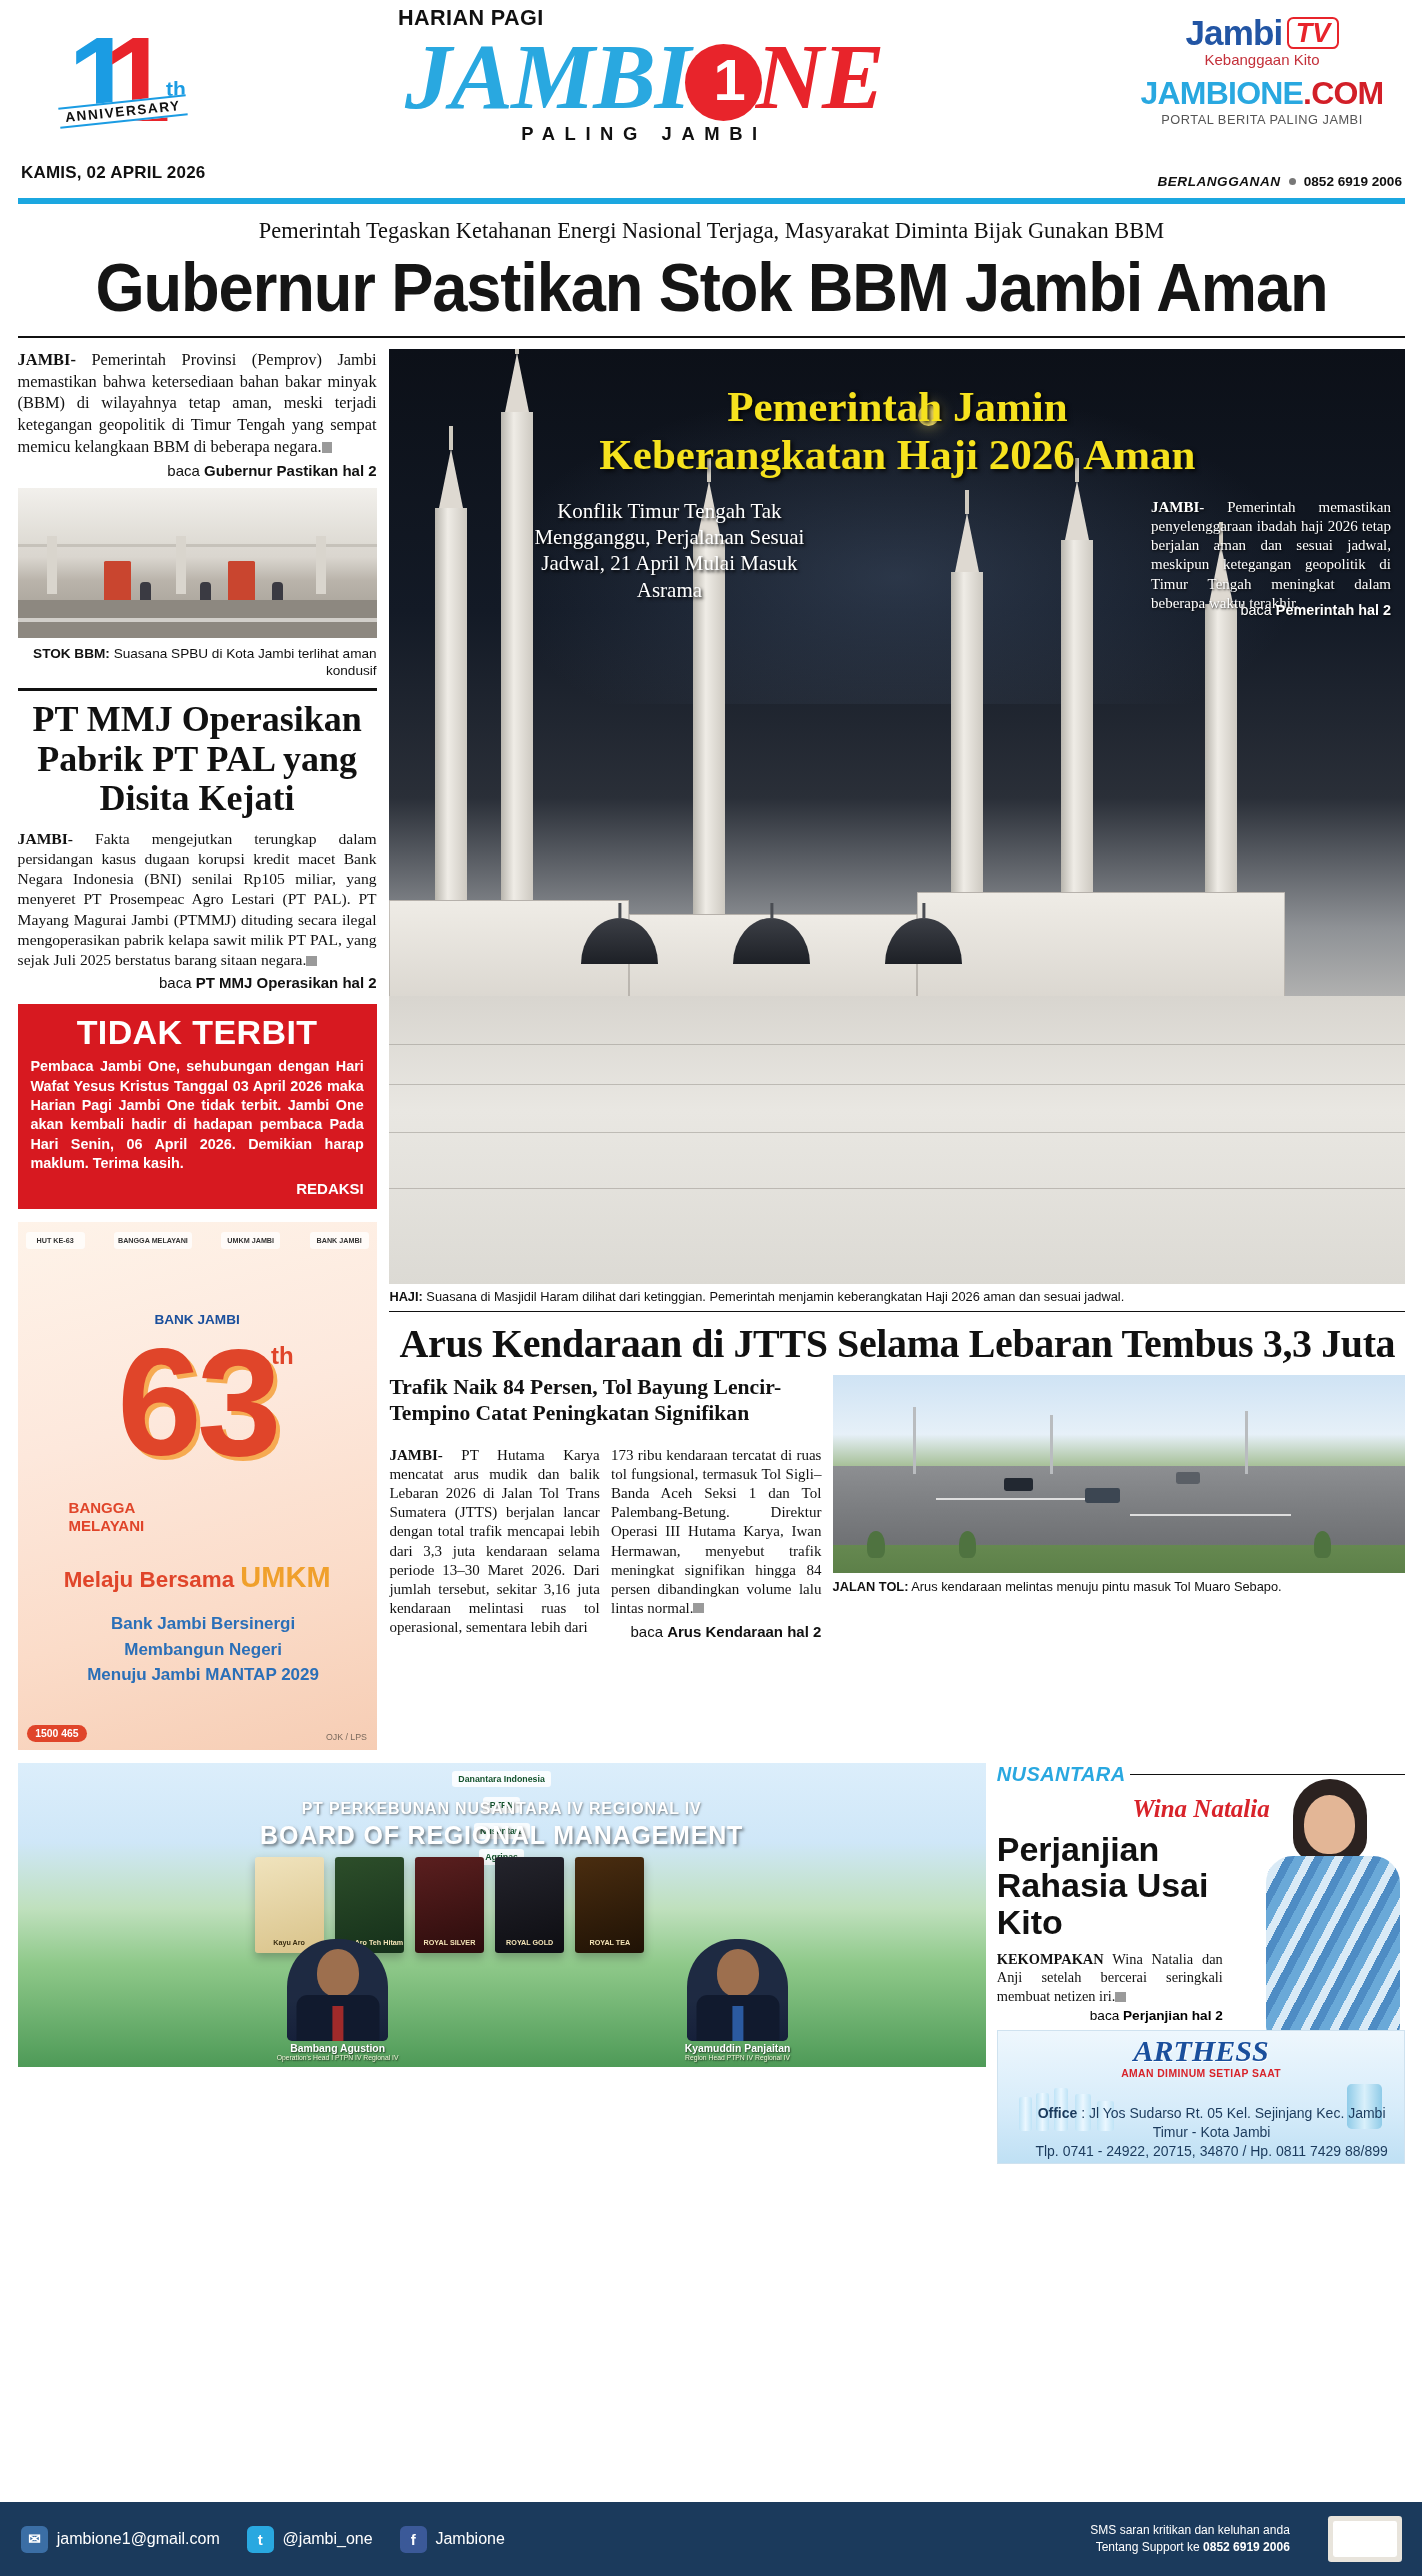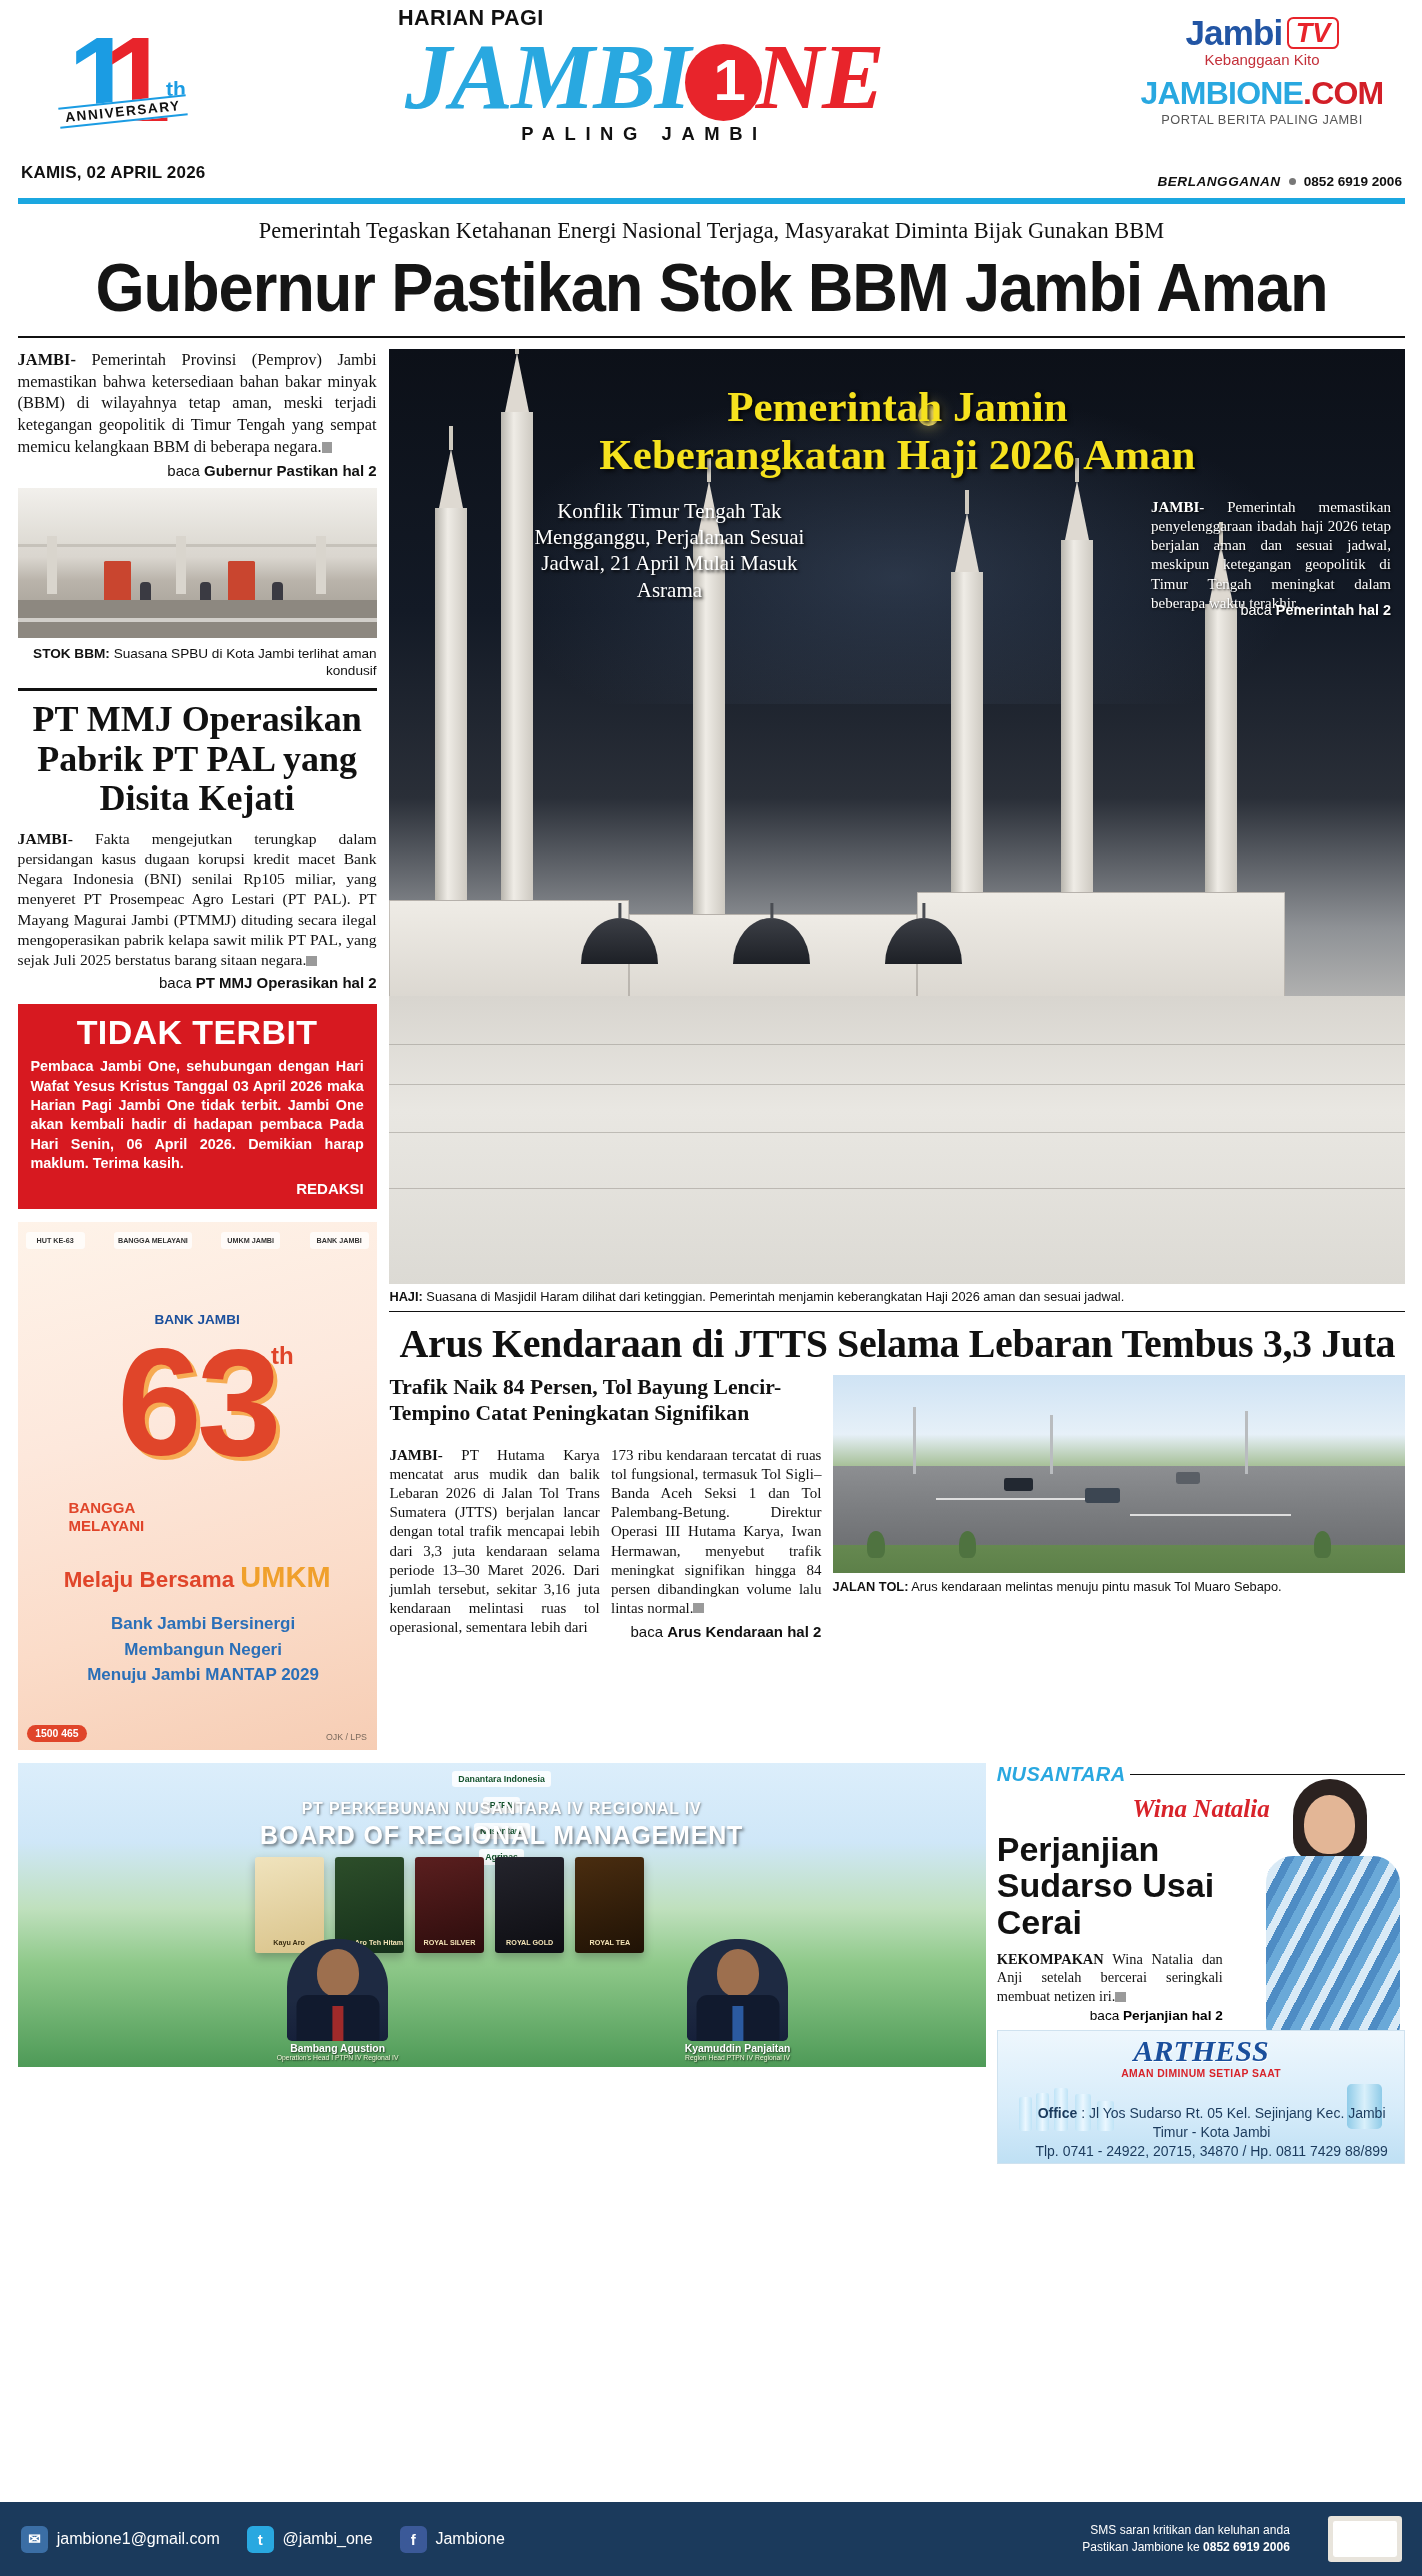--- a/index.html
+++ b/index.html
@@ -706,21 +706,21 @@
         </div>
       </div>
     </div>
 
     <div class="celeb-col">
       <div class="celeb-head">
         <span class="selebriti">NUSANTARA</span>
         <span class="celeb-rule"></span>
       </div>
       <div class="celeb-name">Wina Natalia</div>
-      <div class="celeb-headline">Perjanjian Sudarso Usai Cerai</div>
+      <div class="celeb-headline">Perjanjian Rahasia Usai Kito</div>
       <div class="celeb-body">
         <b>KEKOMPAKAN</b><span> Wina Natalia dan Anji setelah bercerai seringkali membuat netizen iri.</span><span class="sq"></span>
       </div>
       <div class="celeb-baca">
         <span>baca </span><b>Perjanjian</b><b> hal 2</b>
       </div>
 
       <div class="celeb-photo">
         <div class="celeb-hair"></div>
         <div class="celeb-face"></div>
@@ -758,21 +758,21 @@
       <span class="f-ico tw">t</span>
       <span>@jambi_one</span>
     </div>
     <div class="f-item">
       <span class="f-ico fb">f</span>
       <span>Jambione</span>
     </div>
     <div class="f-right">
       <div>SMS saran kritikan dan keluhan anda</div>
       <div>
-        <span>Pastikan Jambione ke </span><b>0852 6919 2006</b>
+        <span>Tentang Support ke </span><b>0852 6919 2006</b>
       </div>
     </div>
     <div class="f-badge">
         <div class="fb1"></div>
       </div>
   </div>
 
 </div>
 
 

